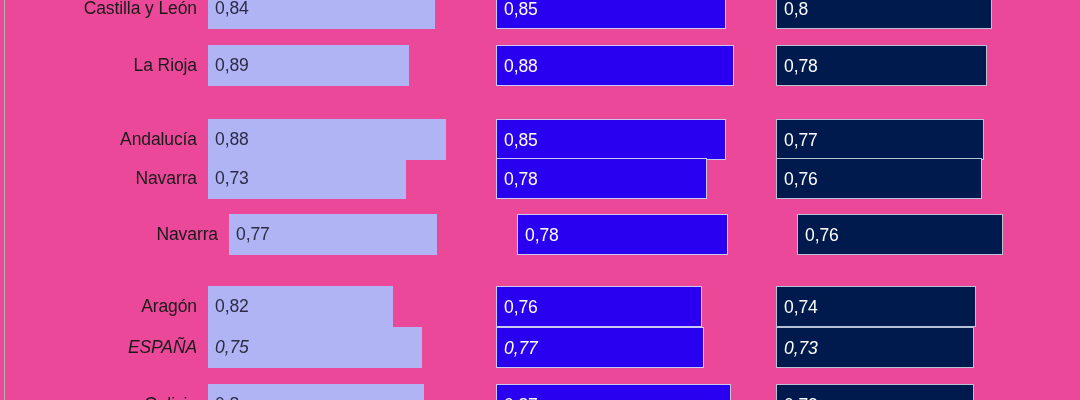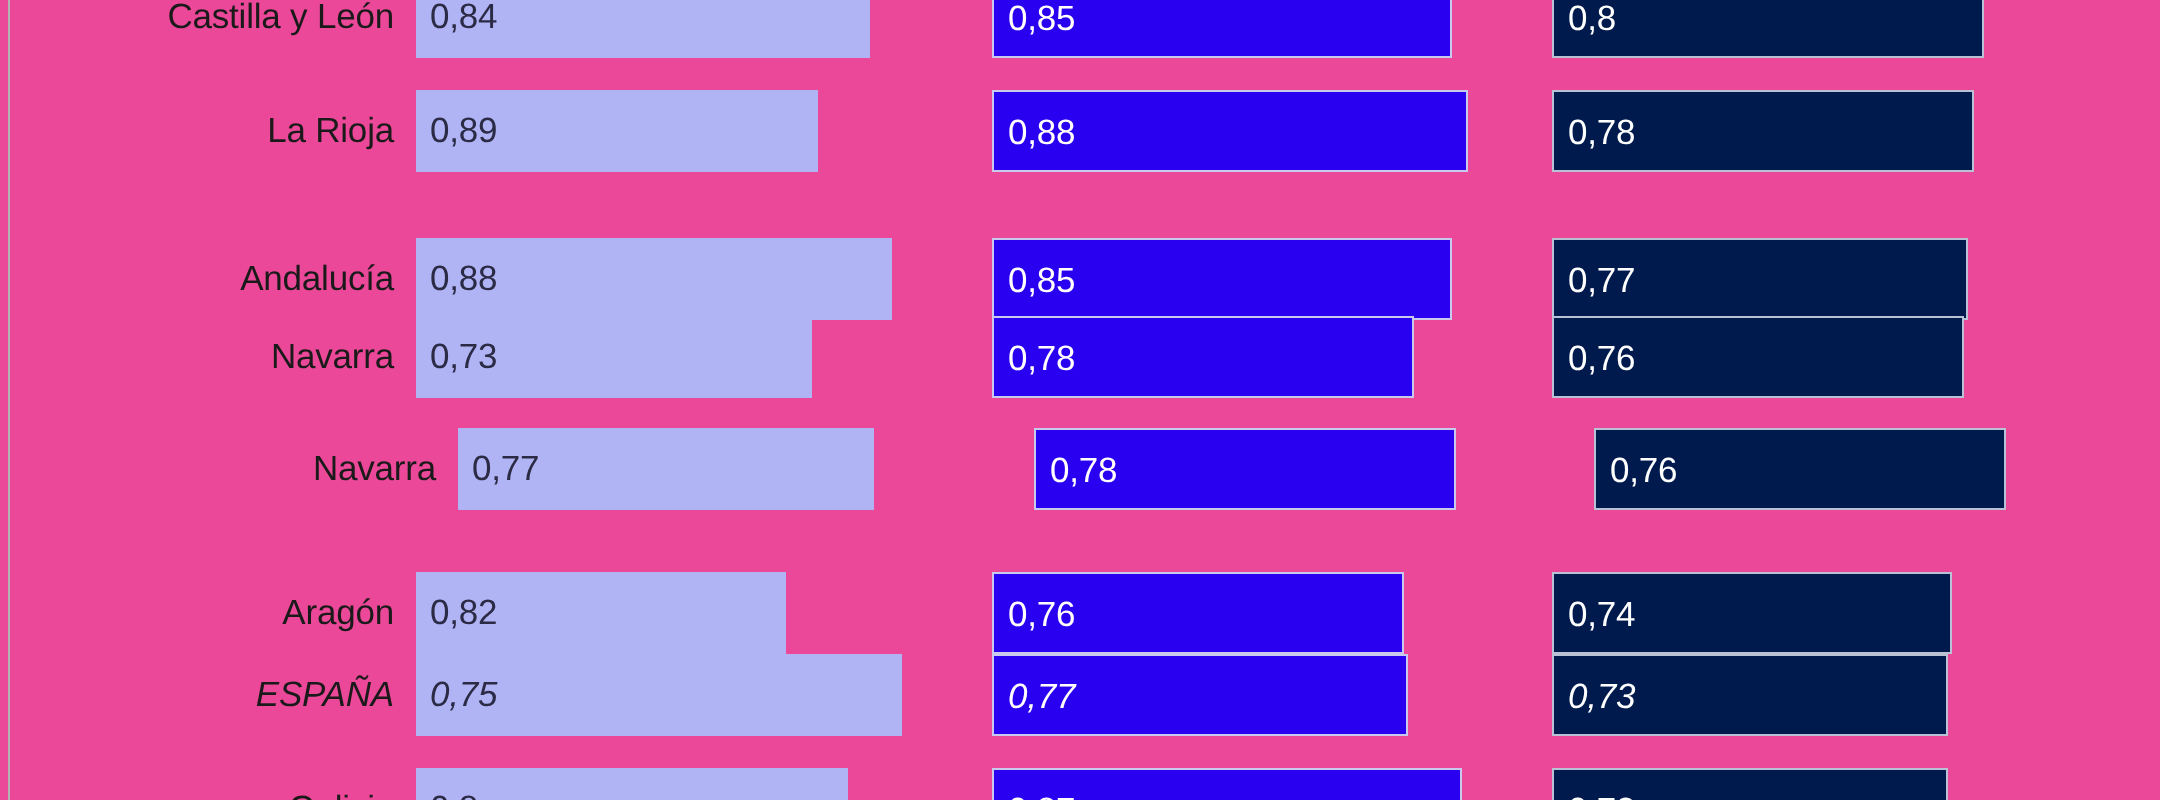--- a/index.html
+++ b/index.html
@@ -168,21 +168,21 @@
         </div>
         <div class="bar series-1" style="left: 496px; width: 205.64px;">
           <span class="bar-value">0,76</span>
         </div>
         <div class="bar series-2" style="left: 776px; width: 200.32px;">
           <span class="bar-value">0,74</span>
         </div>
       </div>
       <div class="row" style="top: 327px; font-style: italic;">
         <div class="row-label">ESPAÑA</div>
-        <div class="bar series-0" style="left: 208px; width: 243px;">
+        <div class="bar series-0" style="left: 208px; width: 214px;">
           <span class="bar-value">0,75</span>
         </div>
         <div class="bar series-1" style="left: 496px; width: 208.3px;">
           <span class="bar-value">0,77</span>
         </div>
         <div class="bar series-2" style="left: 776px; width: 197.66px;">
           <span class="bar-value">0,73</span>
         </div>
       </div>
       <div class="row" style="top: 383.5px;">

